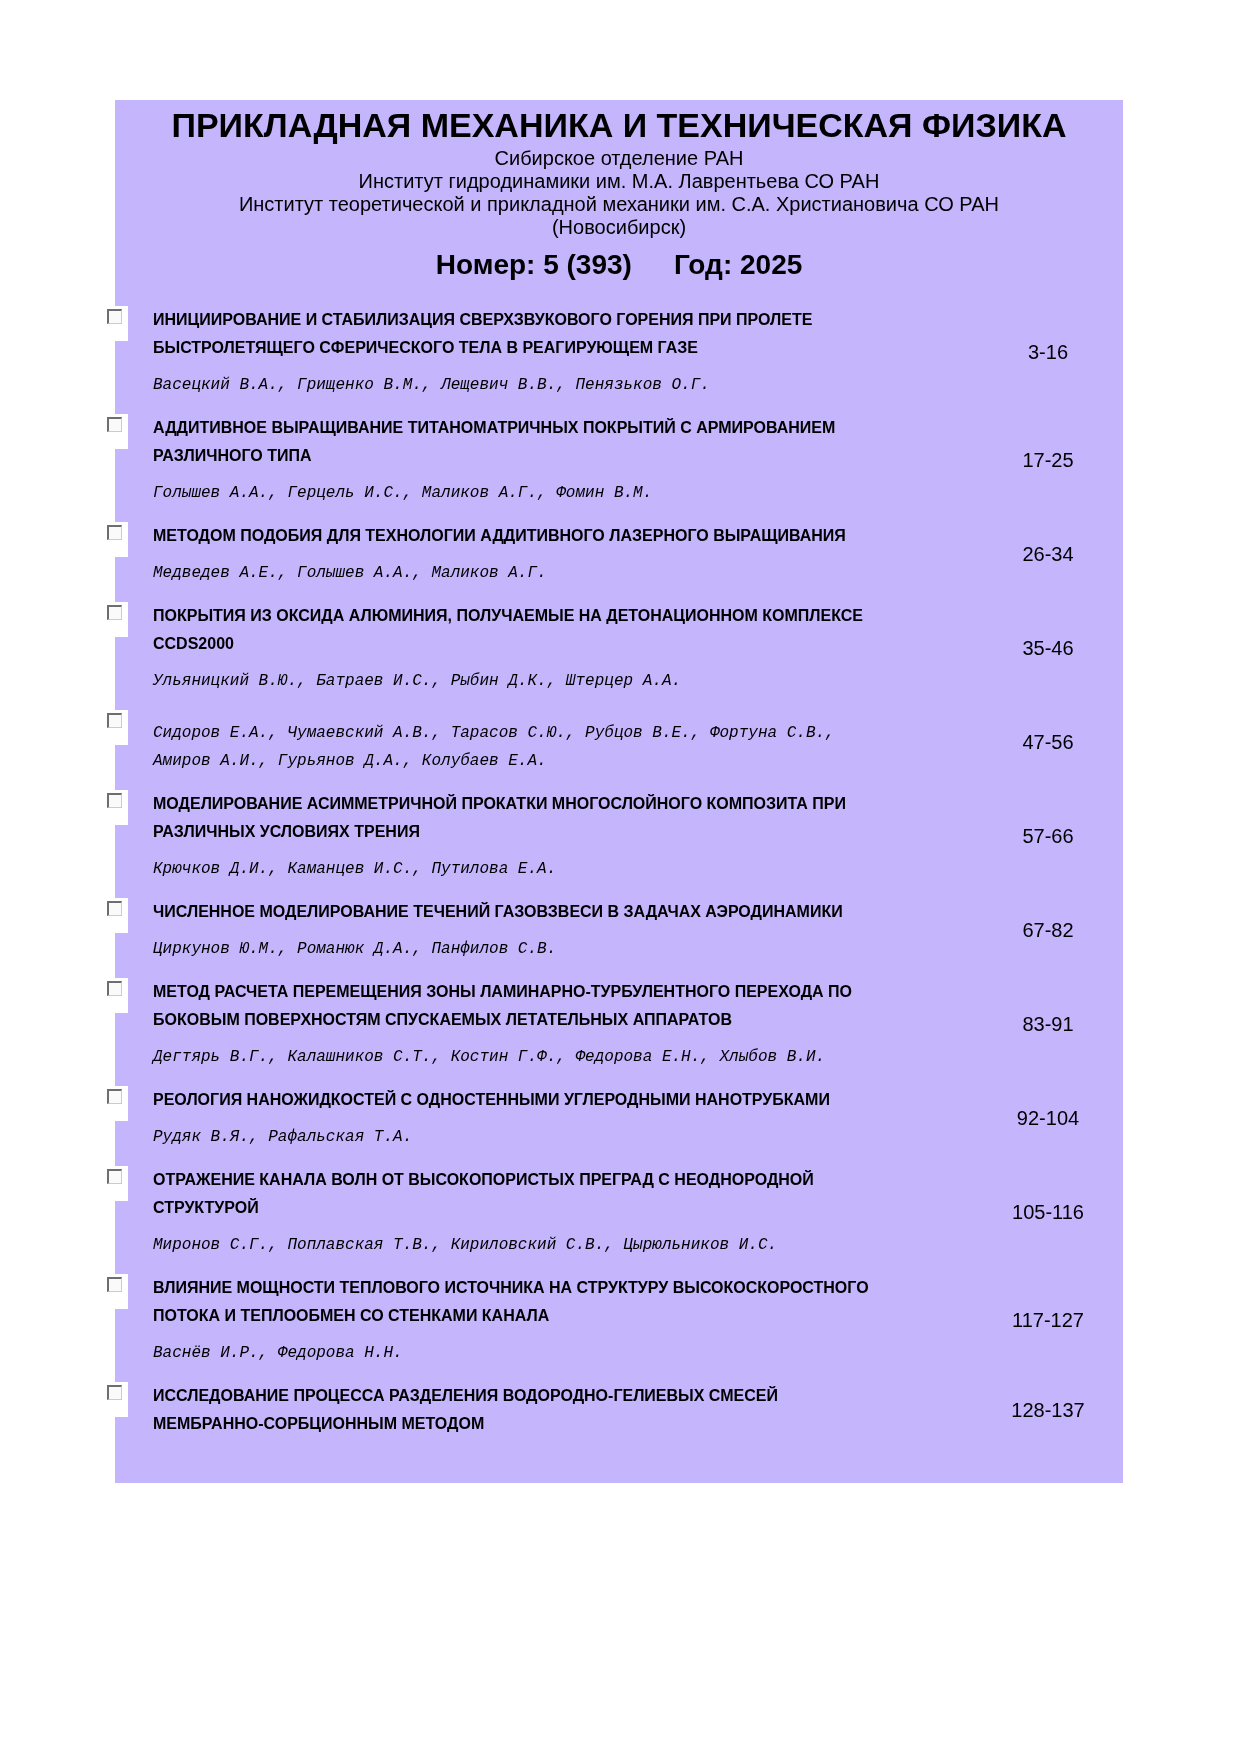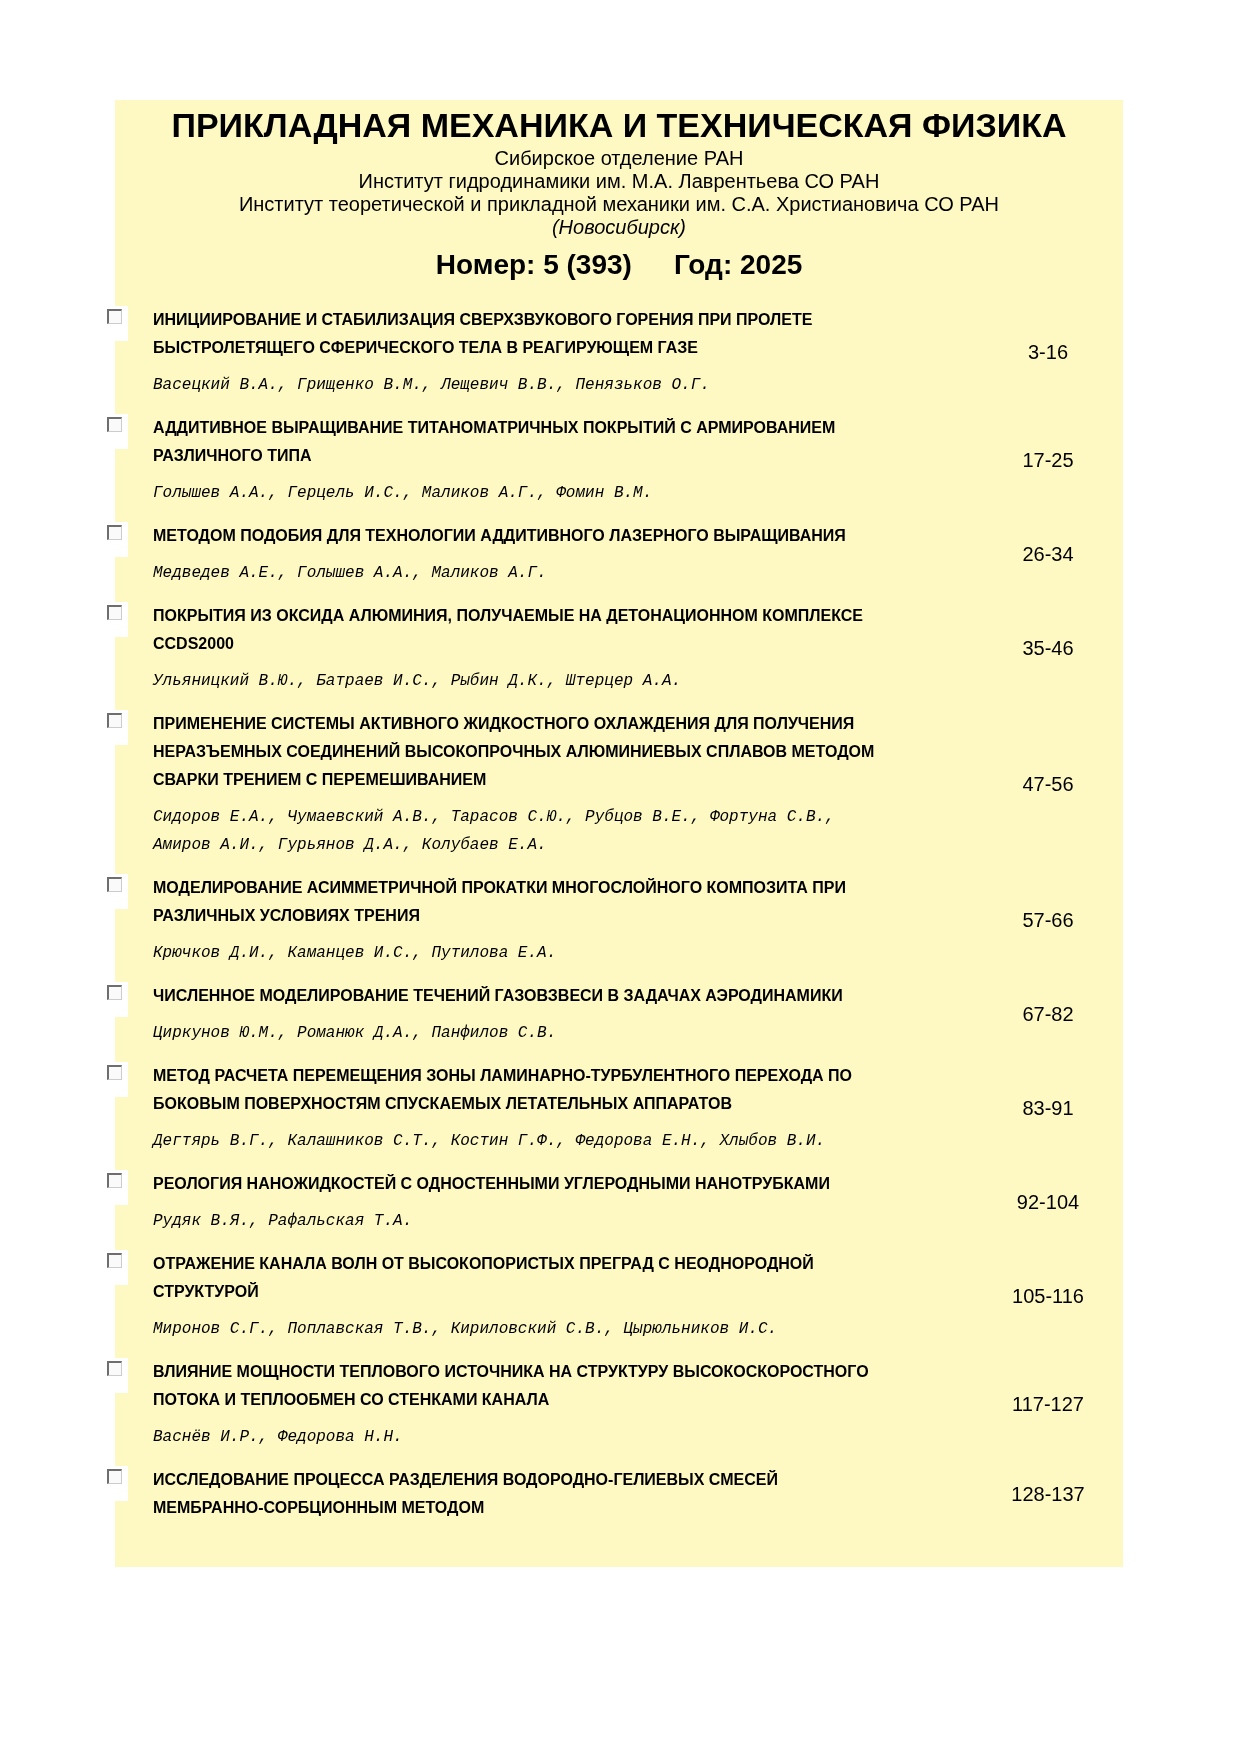--- a/index.html
+++ b/index.html
@@ -32,21 +32,20 @@
     line-height: 38px;
   }
   .affil-line {
     font-size: 20px;
     line-height: 23px;
     text-align: center;
   }
   .city-line {
     font-size: 20px;
     line-height: 23px;
-    font-style: italic;
     text-align: center;
   }
   .issue-line {
     margin: 9px 0 2px 0;
     font-size: 28px;
     font-weight: bold;
     text-align: center;
     line-height: 34px;
   }
   .issue-line .issue-gap {
@@ -105,21 +104,21 @@
     flex: 1;
     align-self: center;
     text-align: center;
     font-size: 20px;
     padding-left: 90px;
   }
 </style>
 </head>
 <body style="color: rgb(0, 0, 0);">
 
-<div class="panel" style="background: #fef9c3;">
+<div class="panel" style="background: #c4b5fd;">
 
   <header>
     <h1 class="journal-title">ПРИКЛАДНАЯ МЕХАНИКА И ТЕХНИЧЕСКАЯ ФИЗИКА</h1>
     <div class="affil-line">Сибирское отделение РАН</div>
     <div class="affil-line">Институт гидродинамики им. М.А. Лаврентьева СО РАН</div>
     <div class="affil-line">Институт теоретической и прикладной механики им. С.А. Христиановича СО РАН</div>
     <div class="city-line">(Новосибирск)</div>
     <div class="issue-line">
       <span>Номер: 5 (393)</span><span class="issue-gap"></span><span>Год: 2025</span>
     </div>
@@ -168,21 +167,20 @@
       <div class="article-authors">Ульяницкий В.Ю., Батраев И.С., Рыбин Д.К., Штерцер А.А.</div>
     </div>
     <div class="pages-cell">35-46</div>
   </div>
 
   <div class="article-row">
     <div class="checkbox-cell">
       <span class="cb"></span>
     </div>
     <div class="text-cell">
-      <div class="article-title">ПРИМЕНЕНИЕ СИСТЕМЫ АКТИВНОГО ЖИДКОСТНОГО ОХЛАЖДЕНИЯ ДЛЯ ПОЛУЧЕНИЯ НЕРАЗЪЕМНЫХ СОЕДИНЕНИЙ ВЫСОКОПРОЧНЫХ АЛЮМИНИЕВЫХ СПЛАВОВ МЕТОДОМ СВАРКИ ТРЕНИЕМ С ПЕРЕМЕШИВАНИЕМ</div>
       <div class="article-authors">Сидоров Е.А., Чумаевский А.В., Тарасов С.Ю., Рубцов В.Е., Фортуна С.В., Амиров А.И., Гурьянов Д.А., Колубаев Е.А.</div>
     </div>
     <div class="pages-cell">47-56</div>
   </div>
 
   <div class="article-row">
     <div class="checkbox-cell">
       <span class="cb"></span>
     </div>
     <div class="text-cell">

